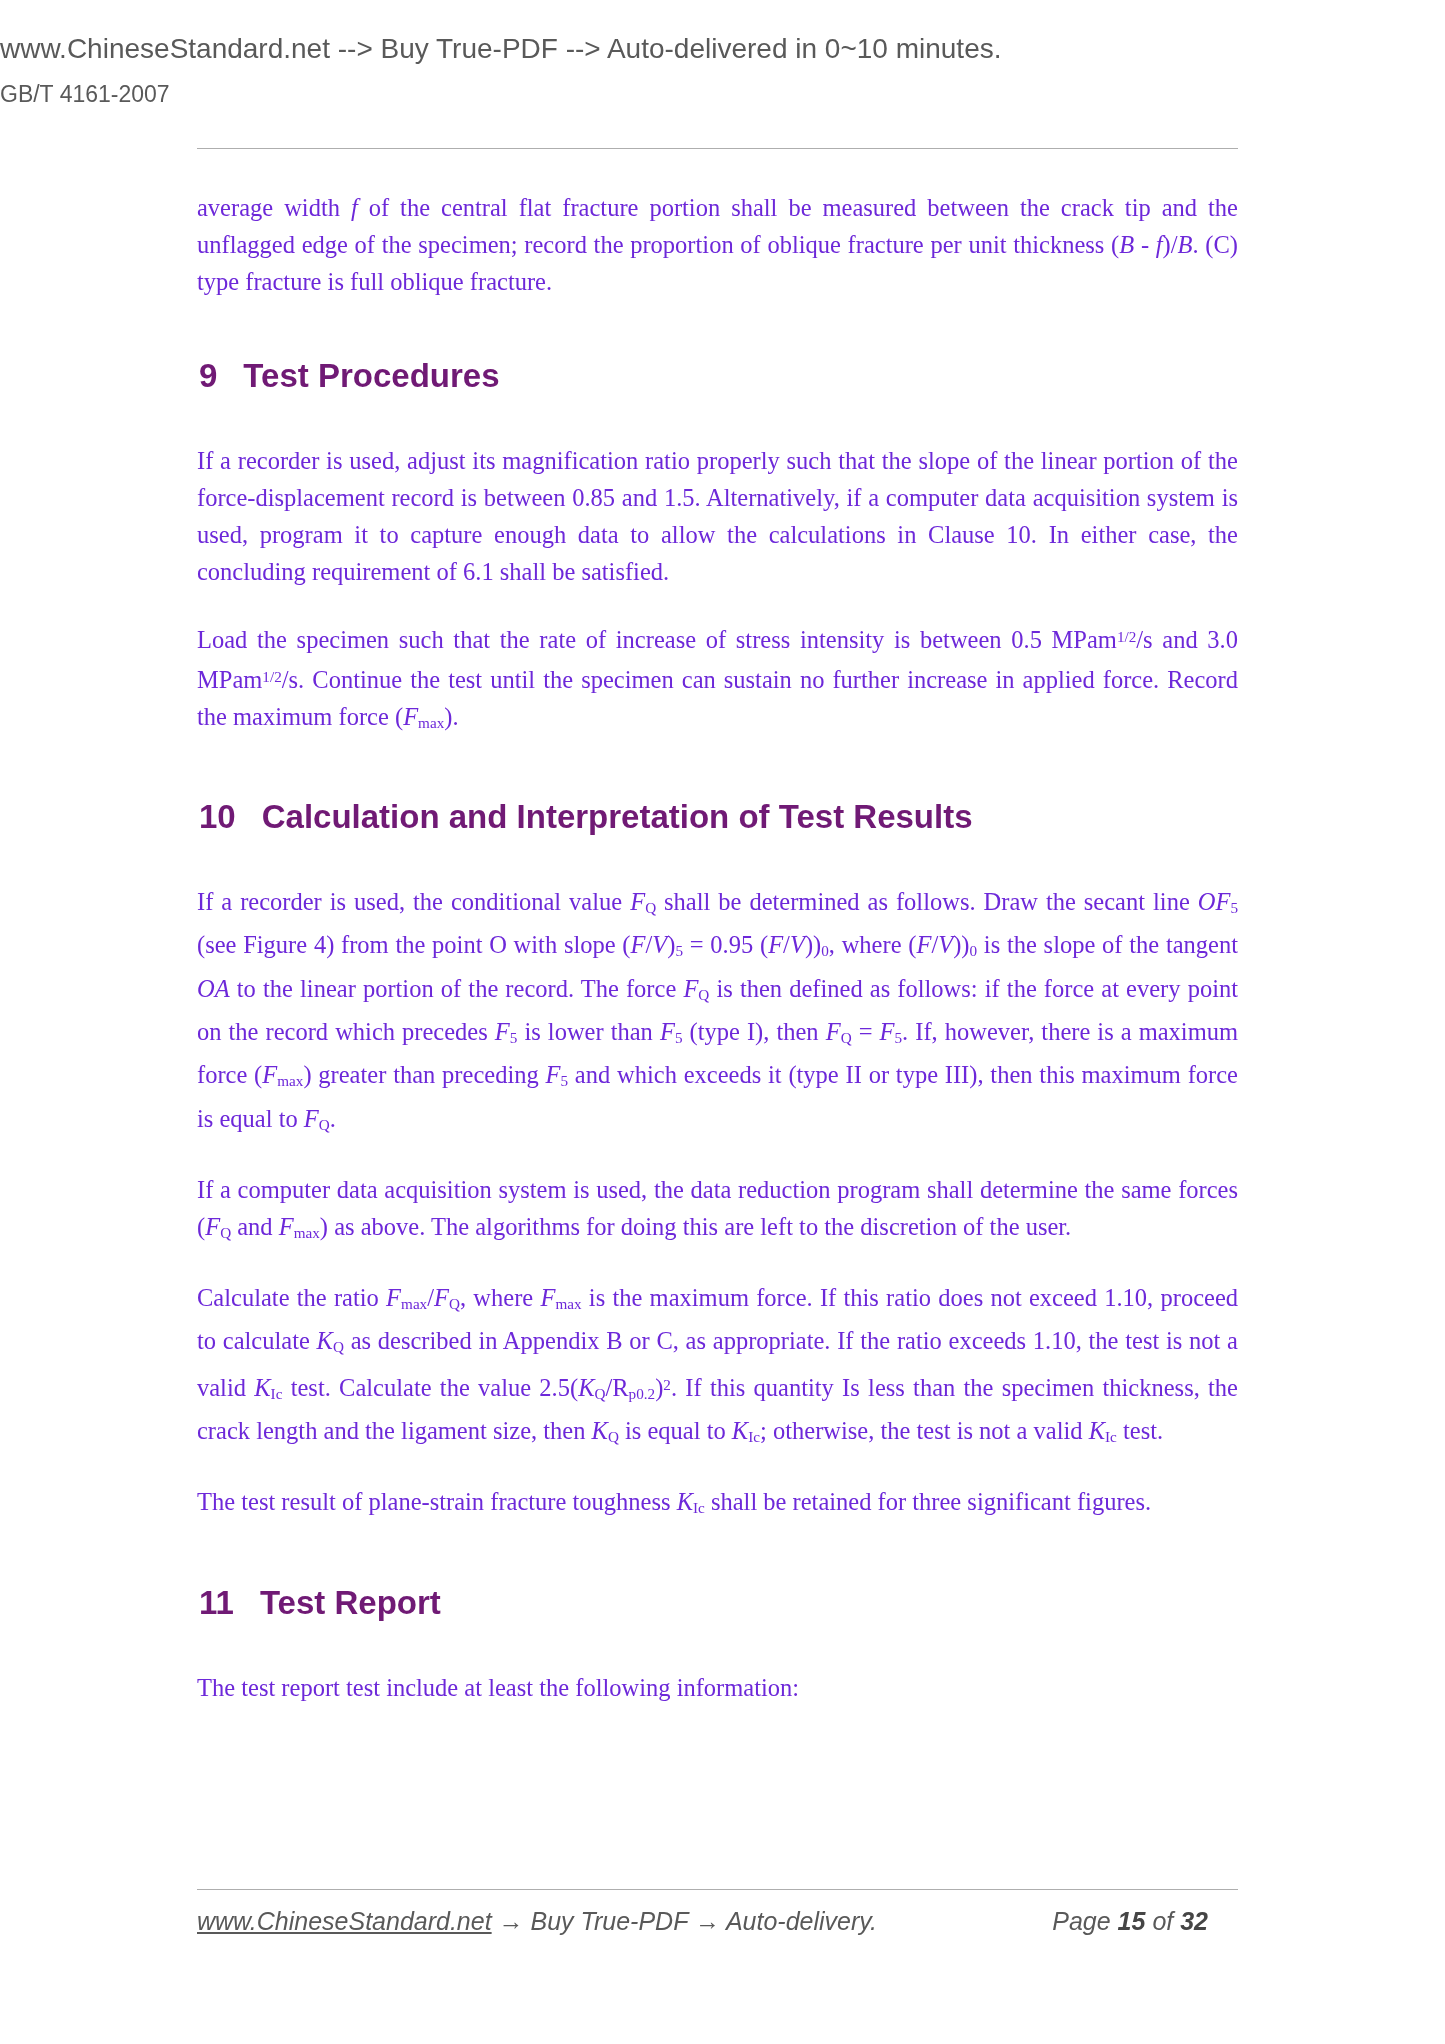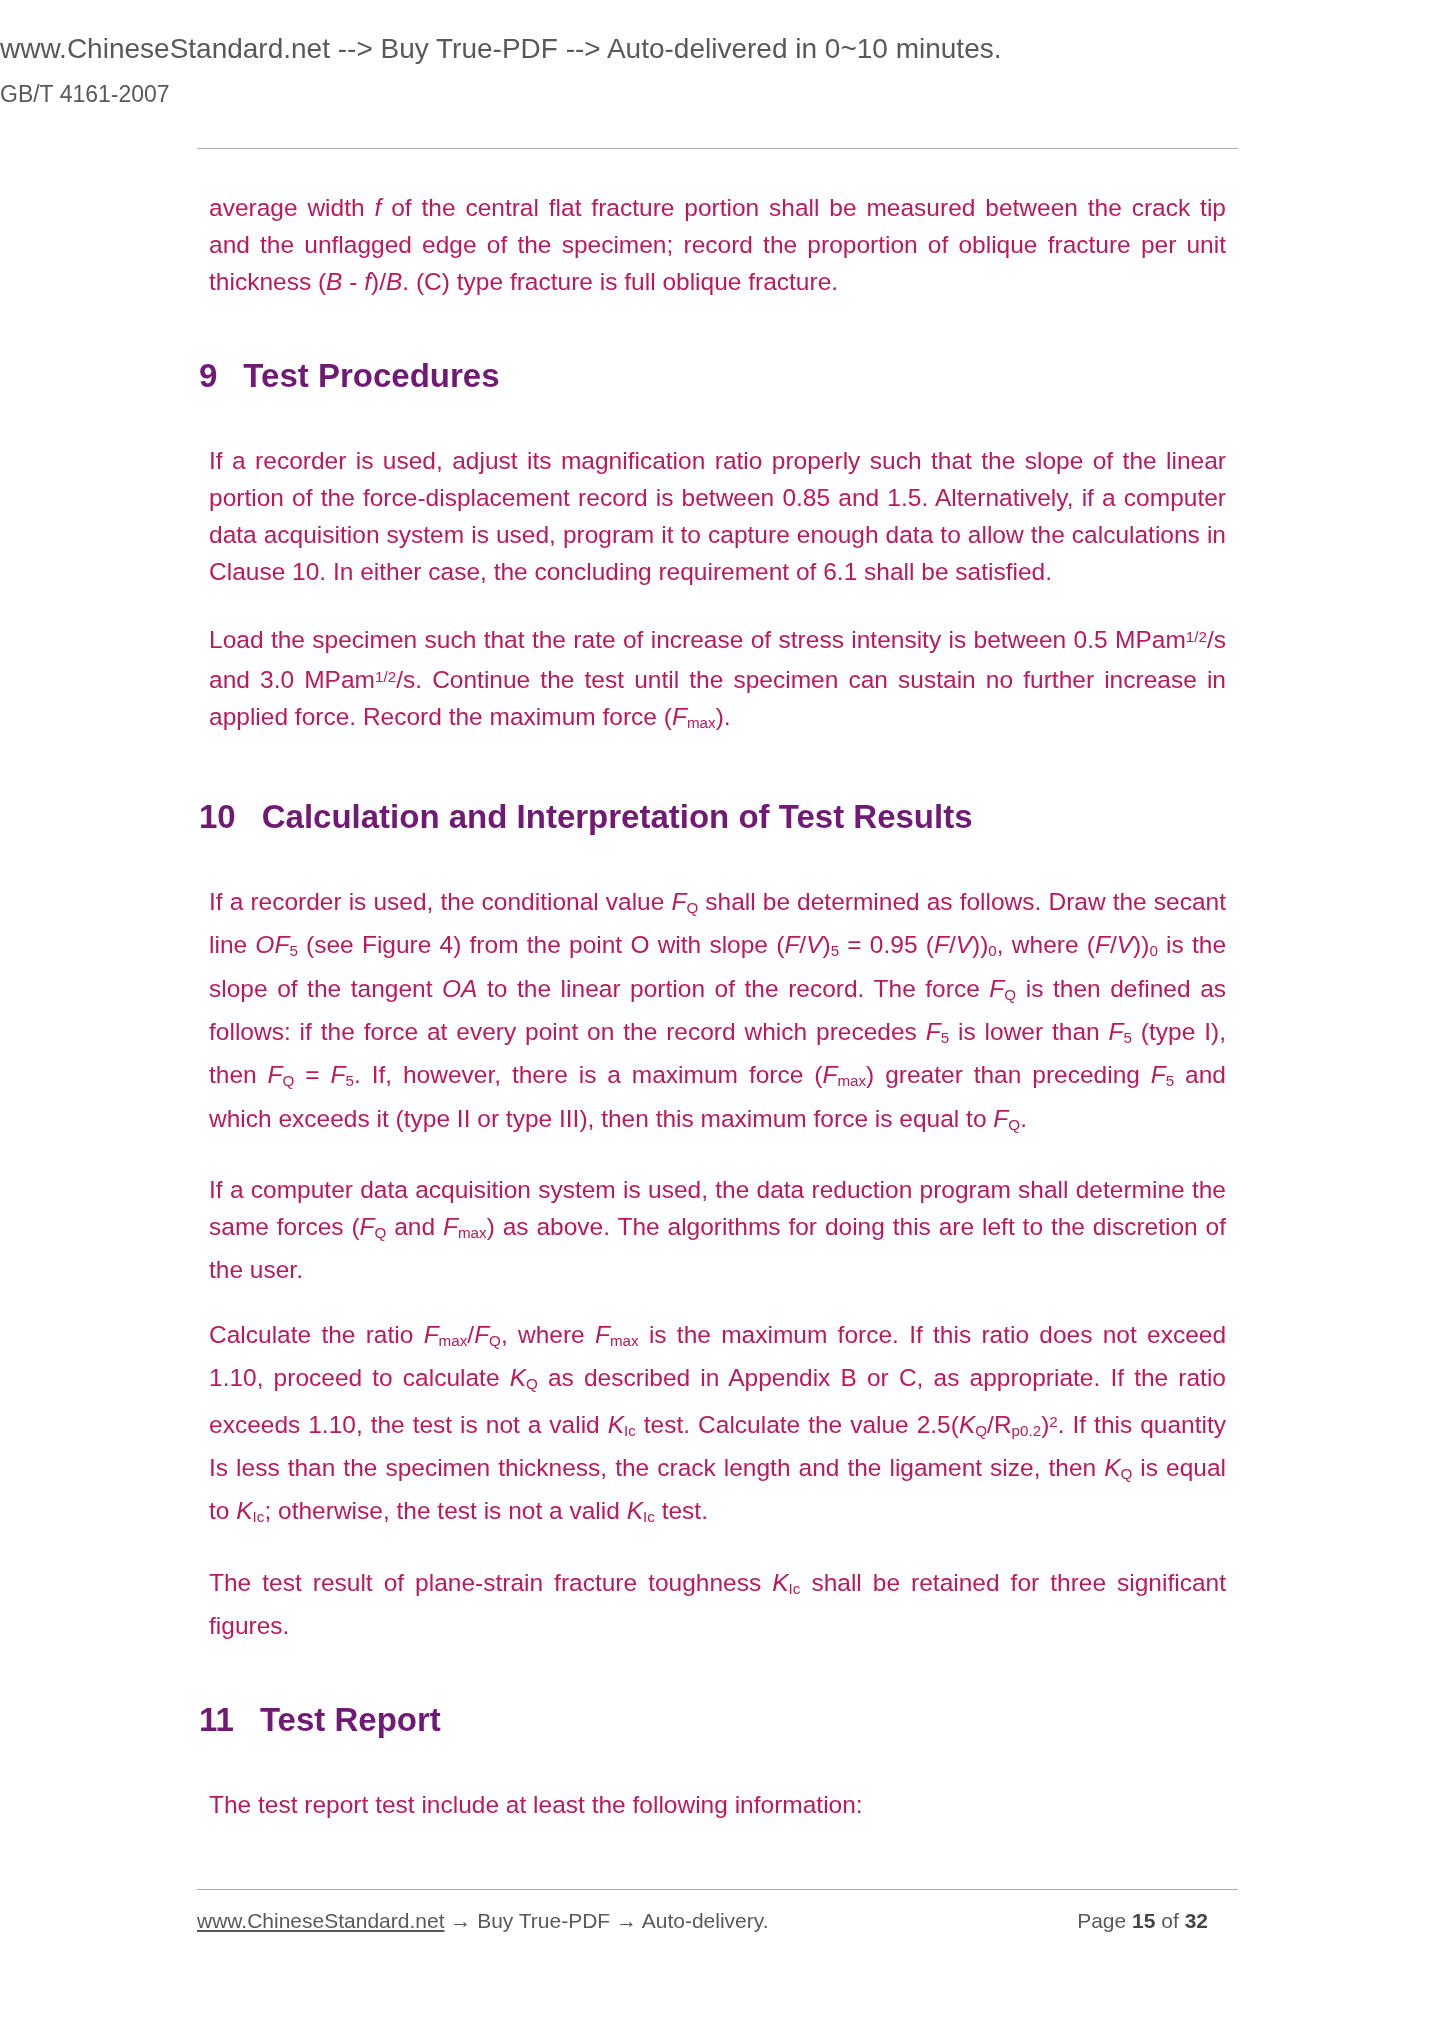--- a/index.html
+++ b/index.html
@@ -6,35 +6,35 @@
   body{
     width:1445px;height:2044px;position:relative;background:#ffffff;
     font-family:"Liberation Sans","DejaVu Sans",sans-serif;
     color:#1a1a1a;overflow:hidden;
   }
   .page-header{padding-top:32px;text-align:left;color:#595959;}
   .header-tagline{font-size:28px;line-height:34px;display:block;}
   .doc-number{font-size:23px;line-height:28px;display:block;margin-top:14px;}
   .rule{border:none;border-top:1px solid #aeaeae;height:0;margin:40px 207px 0 197px;}
   .content{margin:40px 207px 0 197px;font-size:24.5px;line-height:37px;}
-  .para{margin:12px;text-align:justify;text-align-last:left;color:#be185d;}
+  .para{margin:0;text-align:justify;text-align-last:left;color:#6d28d9;font-family:Liberation Serif, serif;}
   .para + .para{margin-top:28px;}
   .section-heading{
     font-weight:bold;font-size:33px;line-height:40px;color:#701a75;
     margin:56px 0 46px 2px;text-align:left;
   }
   .heading-number{margin-right:26px;}
   .seg-i{font-style:italic;}
   .seg-sub{font-size:0.62em;vertical-align:-0.22em;letter-spacing:0;}
   .seg-sup{font-size:0.62em;vertical-align:0.38em;letter-spacing:0;}
   .page-footer{
     position:absolute;left:197px;right:207px;top:1889px;
     border-top:1px solid #aeaeae;padding-top:16px;
     display:flex;justify-content:space-between;align-items:baseline;
-    font-size:21px;line-height:30px;color:#595959;
+    font-size:25px;line-height:30px;color:#595959;font-style:italic;
   }
   .footer-link{text-decoration:underline;color:#595959;cursor:pointer;}
   .page-indicator{color:#595959;padding-right:30px;}
   .page-num{font-weight:bold;color:#454545;}
 </style>
 </head>
 <body>
 
 <header class="page-header">
   <span class="header-tagline">www.ChineseStandard.net --&gt; Buy True-PDF --&gt; Auto-delivered in 0~10 minutes.</span>

